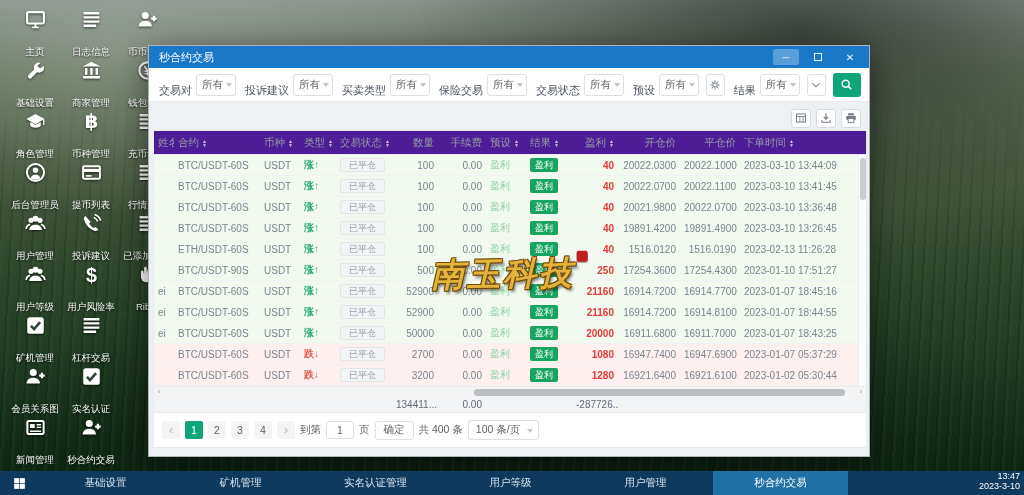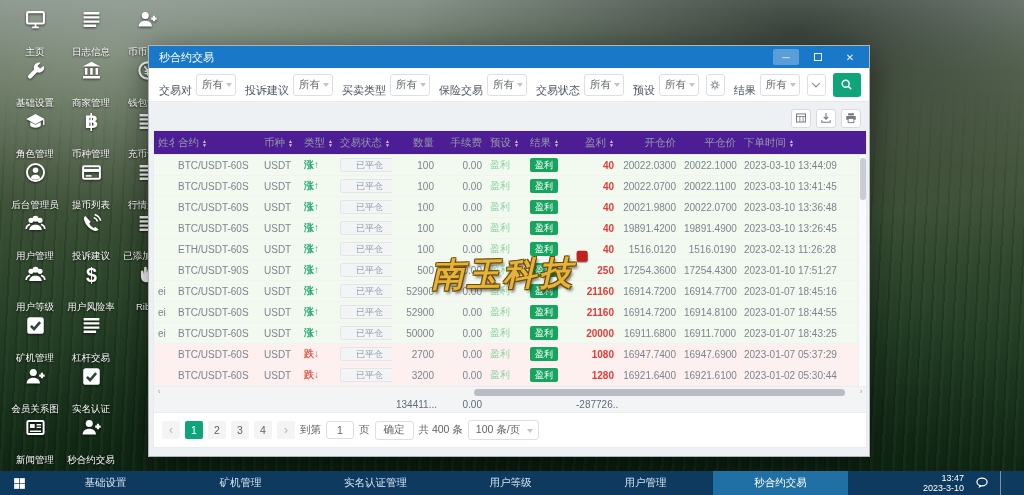--- a/index.html
+++ b/index.html
@@ -69,21 +69,21 @@
   .tr { display:flex; height:21px; align-items:center; border-bottom:1px solid #f0f2f4; padding-right:8px; cursor:pointer; }
   .tr.green { background:#f2f9ee; }
   .tr.red { background:#fdf0ee; }
   .td { font-size:10px; color:#7b8591; padding:0 4px; overflow:hidden; white-space:nowrap; }
   .td.right { text-align:right; }
   .c0{width:20px}.c1{width:86px}.c2{width:40px}.c3{width:36px}.c4{width:56px}.c5{width:46px}.c6{width:48px}
   .c7{width:40px}.c8{width:46px}.c9{width:46px}.c10{width:62px}.c11{width:60px}.c12{width:118px}
   .trend { font-size:10px; font-weight:bold; }
   .trend.up { color:var(--up-green); }
   .trend.down { color:var(--down-red); }
-  .status-badge { display:inline-block; font-size:9px; color:#9aa1ab; background:#f3f4f6; border:1px solid #e2e5e9; border-radius:2px; padding:1px 15px; line-height:1.2; }
+  .status-badge { display:inline-block; font-size:9px; color:#9aa1ab; background:#f3f4f6; border:1px solid #e2e5e9; border-radius:2px; padding:1px 8px; line-height:1.2; }
   .preset { color:var(--preset-green); font-size:10px; }
   .result-badge { display:inline-block; font-size:9px; color:#fff; background:var(--badge-green); border-radius:2px; padding:1.5px 5px; line-height:1.2; }
   .profit { color:var(--profit-red); font-weight:bold; }
 
   .vscroll { position:absolute; right:0; top:24px; width:8px; height:231px; background:#fafbfc; border-left:1px solid #eef0f2; cursor:pointer; }
   .vthumb { width:6px; margin:3px auto 0; height:42px; background:#c9ccd1; border-radius:3px; }
   .hscroll { height:10px; display:flex; align-items:center; background:#f4f4f4; border-top:1px solid #ececec; position:relative; cursor:pointer; }
   .harrow { width:10px; text-align:center; font-size:8px; color:#9b9b9b; line-height:10px; }
   .hthumb { position:absolute; left:45%; width:52%; height:7px; background:#b9bcc0; border-radius:4px; top:1.5px; }
 
@@ -107,21 +107,21 @@
     color:#e3b33c; text-shadow:1px 1px 0 #6e4a05, -1px -1px 0 #6e4a05, 1px -1px 0 #6e4a05, -1px 1px 0 #6e4a05, 2px 3px 3px rgba(0,0,0,.55);
     transform:rotate(-1deg); }
   .watermark .seal { display:inline-block; width:11px; height:11px; background:#c21f1f; border-radius:2px; margin-left:2px; vertical-align:top; box-shadow:0 1px 1px rgba(0,0,0,.4); }
 
   
   .taskbar { position:absolute; left:0; bottom:0; width:1024px; height:24px; background:var(--taskbar); z-index:20; display:flex; align-items:stretch; }
   .start-btn { width:38px; display:flex; align-items:center; justify-content:center; cursor:pointer; }
   .start-btn .icon { width:13px; height:13px; color:#fff; } .start-btn .icon svg { width:100%; height:100%; display:block; }
   .task-item { width:135px; display:flex; align-items:center; justify-content:center; font-size:10.5px; color:#d4e4f0; cursor:pointer; }
   .task-item.active { background:var(--taskbar-active); color:#fff; }
-  .tray { margin-left:auto; display:flex; align-items:center; gap:8px; padding-right:20px; }
+  .tray { margin-left:auto; display:flex; align-items:center; gap:8px; padding-right:4px;flex-direction:column; }
   .clock { text-align:right; color:#fff; font-size:9px; line-height:1.15; cursor:default; }
   .chat-btn { width:20px; height:20px; display:flex; align-items:center; justify-content:center; color:#fff; cursor:pointer; }
   .chat-btn .icon { width:14px; height:14px; } .chat-btn .icon svg { width:100%; height:100%; display:block; }
   .show-desktop { width:4px; border-left:1px solid rgba(255,255,255,.45); height:100%; cursor:pointer; }
 </style>
 </head>
 <body>
 
 <div class="wallpaper"></div>
 

